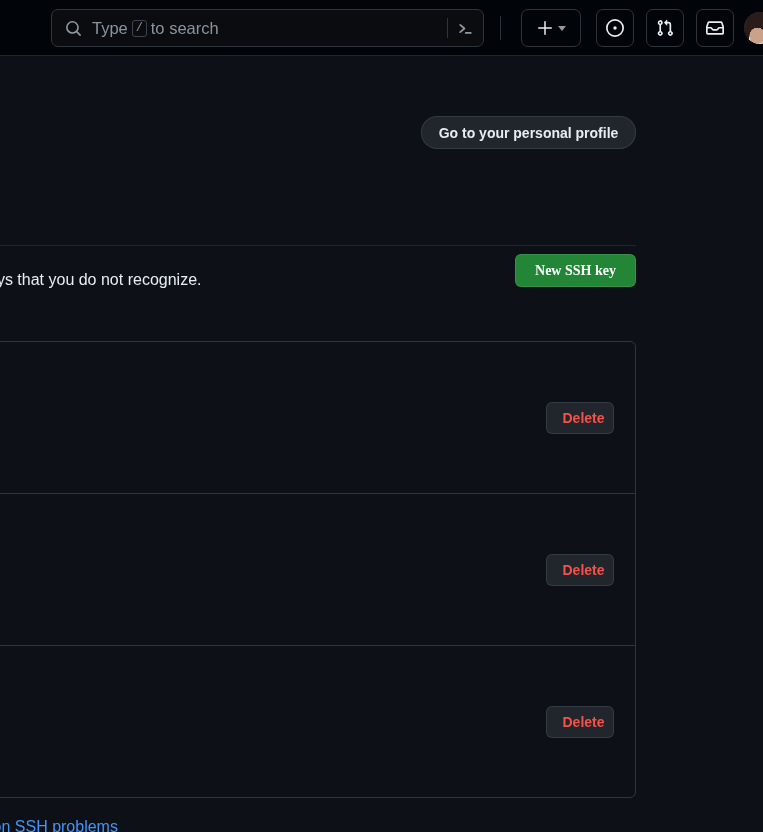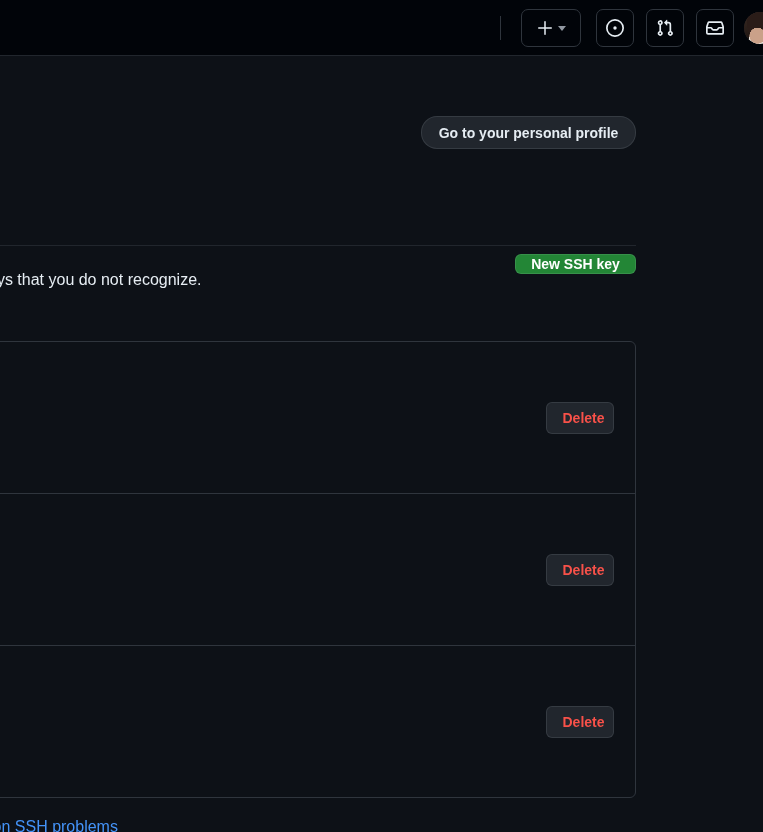--- a/index.html
+++ b/index.html
@@ -166,28 +166,28 @@
     display: flex;
     align-items: center;
     justify-content: center;
   }
 
   .btn-new-key {
     position: absolute;
     left: 515px;
     top: 198px;
     width: 121px;
-    height: 20px;
+    height: 33px;
     background: #238636;
     border: 1px solid rgba(240,246,252,0.10);
     border-radius: 6px;
     color: #ffffff;
     font-size: 14px;
     font-weight: 600;
-    font-family: Liberation Sans, sans-serif;
+    font-family: Liberation Serif, serif;
     cursor: pointer;
     display: flex;
     align-items: center;
     justify-content: center;
   }
 
   .section-rule {
     position: absolute;
     left: 0;
     top: 189px;
@@ -256,20 +256,39 @@
     text-decoration: none;
     white-space: nowrap;
     cursor: pointer;
   }
 </style>
 </head>
 <body>
 
 <div class="header">
 
+  <div class="search-box">
+    <span class="search-icon">
+      <svg width="17" height="17" viewBox="0 0 16 16" fill="currentColor" aria-hidden="true">
+        <path d="M10.68 11.74a6 6 0 0 1-7.922-8.982 6 6 0 0 1 8.982 7.922l3.04 3.04a.749.749 0 0 1-.326 1.275.749.749 0 0 1-.734-.215ZM11.5 7a4.499 4.499 0 1 0-8.997 0A4.499 4.499 0 0 0 11.5 7Z"></path>
+      </svg>
+    </span>
+    <span class="search-placeholder">
+      <span>Type</span>
+      <span class="slash-key">/</span>
+      <span>to search</span>
+    </span>
+    <span class="term-sep"></span>
+    <span class="term-icon">
+      <svg width="17" height="17" viewBox="0 0 16 16" fill="none" stroke="currentColor" stroke-width="1.6" stroke-linecap="round" stroke-linejoin="round" aria-hidden="true">
+        <path d="M3 4.5 L7 8 L3 11.5"></path>
+        <path d="M8.2 12.2 H13"></path>
+      </svg>
+    </span>
+  </div>
 
   <div class="hdr-divider"></div>
 
   <div class="icon-btn btn-create">
     <span>
       <svg width="16" height="16" viewBox="0 0 16 16" fill="currentColor" aria-hidden="true">
         <path d="M7.25 1.75a.75.75 0 0 1 1.5 0V7.25h5.5a.75.75 0 0 1 0 1.5H8.75v5.5a.75.75 0 0 1-1.5 0V8.75H1.75a.75.75 0 0 1 0-1.5h5.5Z"></path>
       </svg>
     </span>
     <span class="chevron-down"></span>

